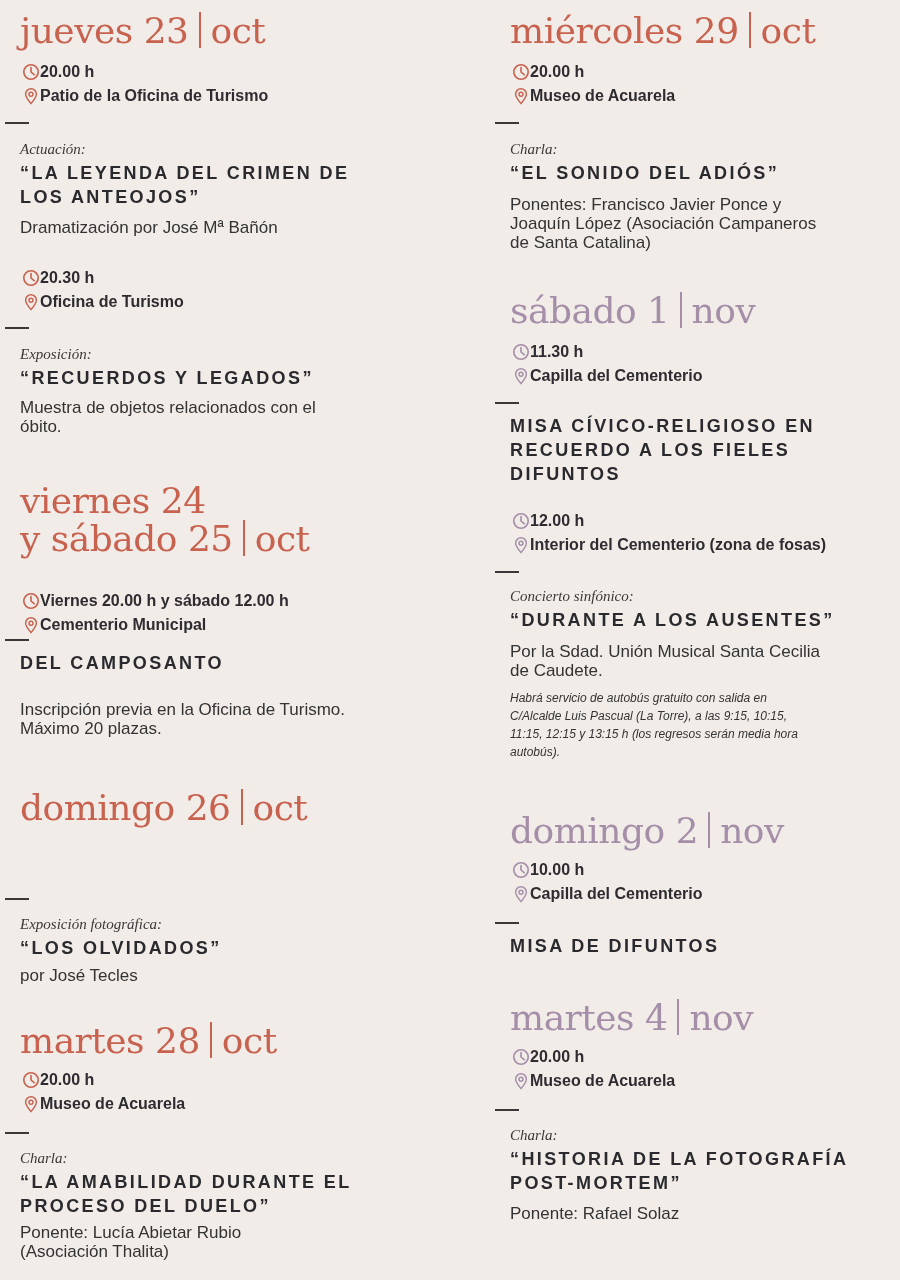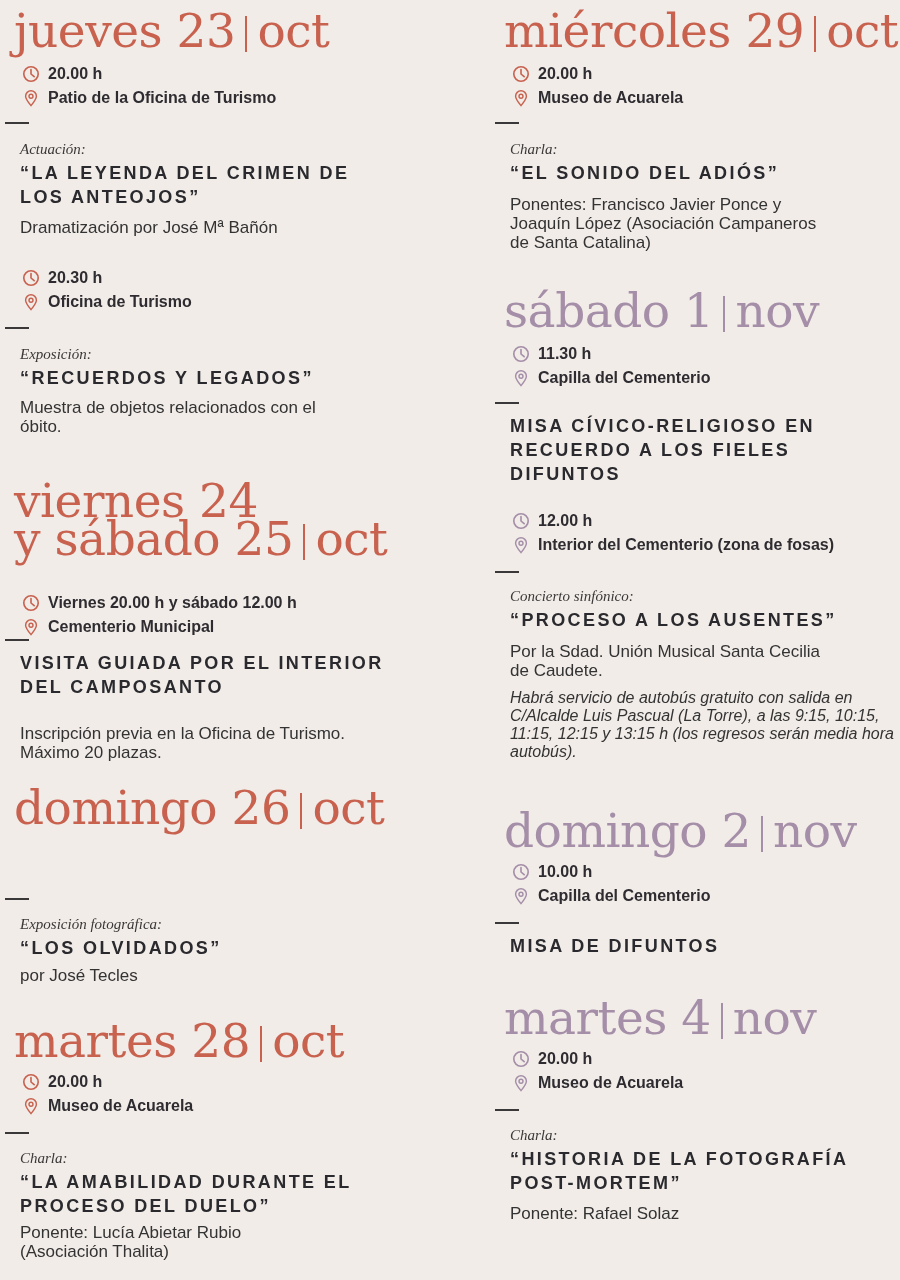--- a/index.html
+++ b/index.html
@@ -1,34 +1,34 @@
 <!DOCTYPE html>
 <html><head>
 <meta charset="utf-8">
 <style>
   html, body { margin:0; padding:0; }
   body { width:900px; height:1280px; background:#f1ece8; overflow:hidden; position:relative; font-family:"Liberation Sans", sans-serif; color:#2e2c30; }
   .col { position:absolute; top:0; }
   .col.left { left:0; width:470px; }
   .col.right { left:490px; width:410px; }
   .blk { position:absolute; left:0; right:0; }
-  .date { font-family:"DejaVu Serif", serif; font-size:47px; line-height:38px; padding-left:14px; letter-spacing:-0.5px; white-space:nowrap; }
+  .date { font-family:"DejaVu Serif", serif; font-size:36px; line-height:38px; padding-left:20px; letter-spacing:-0.5px; white-space:nowrap; }
   .date .bar { display:inline-block; width:2px; height:36px; margin:0 10px; vertical-align:-5px; }
   .date.oct { color:#c8624f; }
   .date.oct .bar { background:#c8624f; }
   .date.nov { color:#a58ea8; }
   .date.nov .bar { background:#a58ea8; }
   .meta { padding-left:22px; font-size:16px; line-height:24px; font-weight:bold; color:#2e2c30; }
-  .meta .row { display:flex; align-items:center; gap:8px; }
+  .meta .row { display:flex; align-items:center; }
   .ico { width:18px; height:18px; display:inline-block; flex:none; }
   .sep { width:24px; height:2px; background:#3a3838; margin-left:5px; }
   .kind { font-family:"Liberation Serif", serif; font-style:italic; font-size:15px; line-height:24px; padding-left:20px; color:#3a3838; }
   .ttl { font-family:"Liberation Sans", sans-serif; font-weight:bold; font-size:18px; line-height:24px; letter-spacing:2.4px; padding-left:20px; color:#2a2a2e; }
   .desc { font-size:17px; line-height:19px; padding-left:20px; color:#333; }
-  .note { font-style:italic; font-size:16px; line-height:18px; padding-left:20px; color:#333; }
+  .note { font-style:italic; font-size:12px; line-height:18px; padding-left:20px; color:#333; }
 </style>
 </head>
 <body>
 
 <svg width="0" height="0" style="position:absolute">
   <defs>
     <symbol id="clk" viewBox="0 0 20 20">
         <circle cx="10" cy="10" r="8" fill="none" stroke="currentColor" stroke-width="1.8"></circle>
         <path d="M10 5v5l3.5 3" fill="none" stroke="currentColor" stroke-width="1.8" stroke-linecap="round"></path>
       </symbol>
@@ -102,21 +102,20 @@
       <div class="row">
           <svg class="ico" style="color:#c8624f">
             <use href="#pin"></use>
           </svg>
           <span>Cementerio Municipal</span>
         </div>
     </div>
   </div>
   <div class="sep" style="position:absolute;top:639px"></div>
   <div class="blk" style="top:651px">
-    <div class="ttl">VISITA GUIADA POR EL INTERIOR</div>
     <div class="ttl">DEL CAMPOSANTO</div>
     <div class="desc" style="margin-top:25px">Inscripción previa en la Oficina de Turismo.</div>
     <div class="desc">Máximo 20 plazas.</div>
   </div>
 
   <div class="blk" style="top:789px">
     <div class="date oct"><span>domingo 26</span><span class="bar"></span><span>oct</span></div>
   </div>
   <div class="sep" style="position:absolute;top:898px"></div>
   <div class="blk" style="top:912px">
@@ -215,21 +214,21 @@
           <svg class="ico" style="color:#a58ea8">
             <use href="#pin"></use>
           </svg>
           <span>Interior del Cementerio (zona de fosas)</span>
         </div>
     </div>
   </div>
   <div class="sep" style="position:absolute;top:571px"></div>
   <div class="blk" style="top:584px">
     <div class="kind">Concierto sinfónico:</div>
-    <div class="ttl">“PROCESO A LOS AUSENTES”</div>
+    <div class="ttl">“DURANTE A LOS AUSENTES”</div>
     <div class="desc" style="margin-top:10px">Por la Sdad. Unión Musical Santa Cecilia</div>
     <div class="desc">de Caudete.</div>
     <div class="note" style="margin-top:9px">Habrá servicio de autobús gratuito con salida en</div>
     <div class="note">C/Alcalde Luis Pascual (La Torre), a las 9:15, 10:15,</div>
     <div class="note">11:15, 12:15 y 13:15 h (los regresos serán media hora</div>
     <div class="note">autobús).</div>
   </div>
 
   <div class="blk" style="top:812px">
     <div class="date nov"><span>domingo 2</span><span class="bar"></span><span>nov</span></div>

